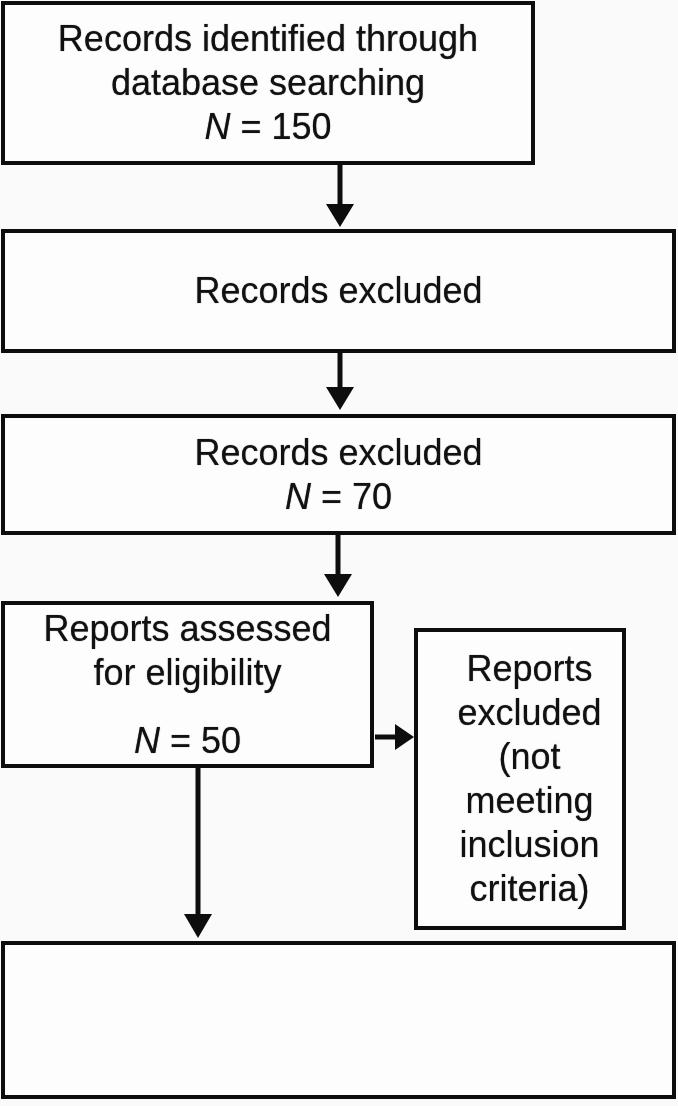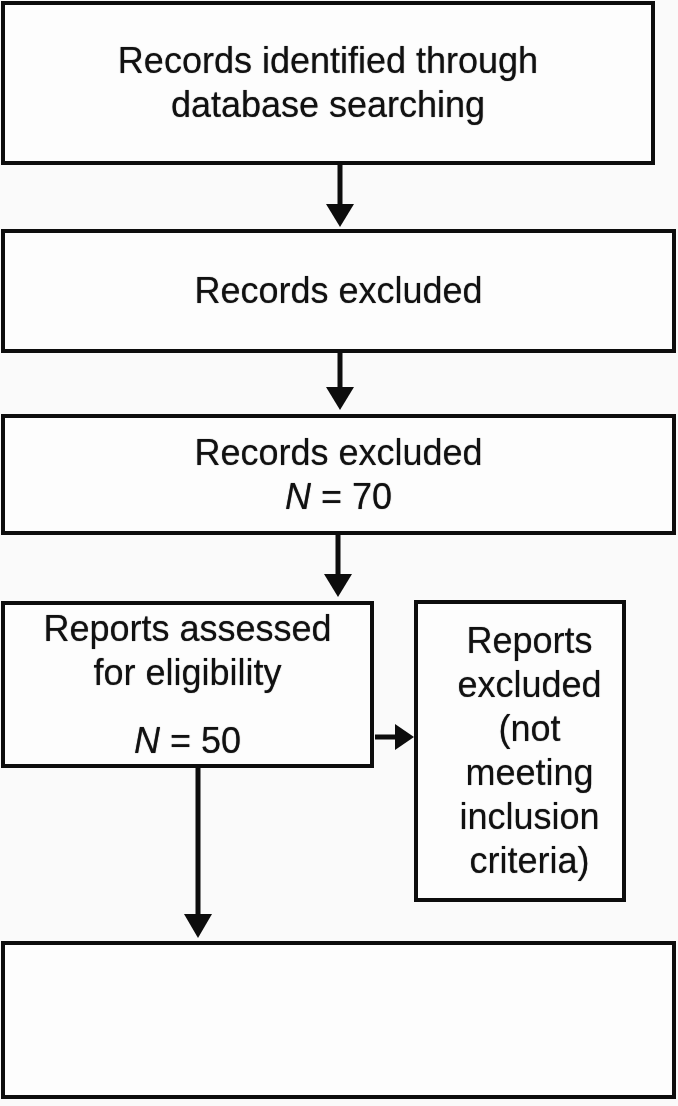--- a/index.html
+++ b/index.html
@@ -30,25 +30,25 @@
     justify-content:center;
     text-align:center;
     color:var(--text);
     font-size:36px;
     line-height:44px;
     text-shadow:0 0 1px rgba(0,0,0,0.65);
   }
   .flow-box .n-line i{
     font-style:italic;
   }
-  .box-identified{left:1px;top:1px;width:654px;height:164px;}
+  .box-identified{left:1px;top:1px;width:534px;height:164px;}
   .box-screened{left:1px;top:229px;width:675px;height:124px;}
   .box-excluded{left:1px;top:414px;width:675px;height:121px;}
   .box-assessed{left:1px;top:601px;width:373px;height:167px;gap:24px;}
-  .box-reports-excluded{left:414px;top:600px;width:212px;height:302px;padding-left:19px;}
+  .box-reports-excluded{left:414px;top:628px;width:212px;height:302px;padding-left:19px;}
   .box-included{left:1px;top:941px;width:675px;height:158px;}
   svg.arrows{
     position:absolute;
     left:0;top:0;
     width:678px;height:1106px;
     pointer-events:none;
   }
   svg.arrows line{stroke:var(--border);stroke-width:5;}
   svg.arrows polygon{fill:var(--border);stroke:none;}
 </style>
@@ -80,20 +80,21 @@
     </g>
 
     <g>
       <line x1="198" y1="768" x2="198" y2="916"></line>
       <polygon points="184,914 212,914 198,938"></polygon>
     </g>
   </svg>
 
   <div class="flow-box box-identified">
     <div>Records identified through<br>database searching</div>
+    <div class="n-line"><i>N</i> = 150</div>
   </div>
 
   <div class="flow-box box-screened">
     <div>Records excluded</div>
   </div>
 
   <div class="flow-box box-excluded">
     <div>Records excluded</div>
     <div class="n-line"><i>N</i> = 70</div>
   </div>

